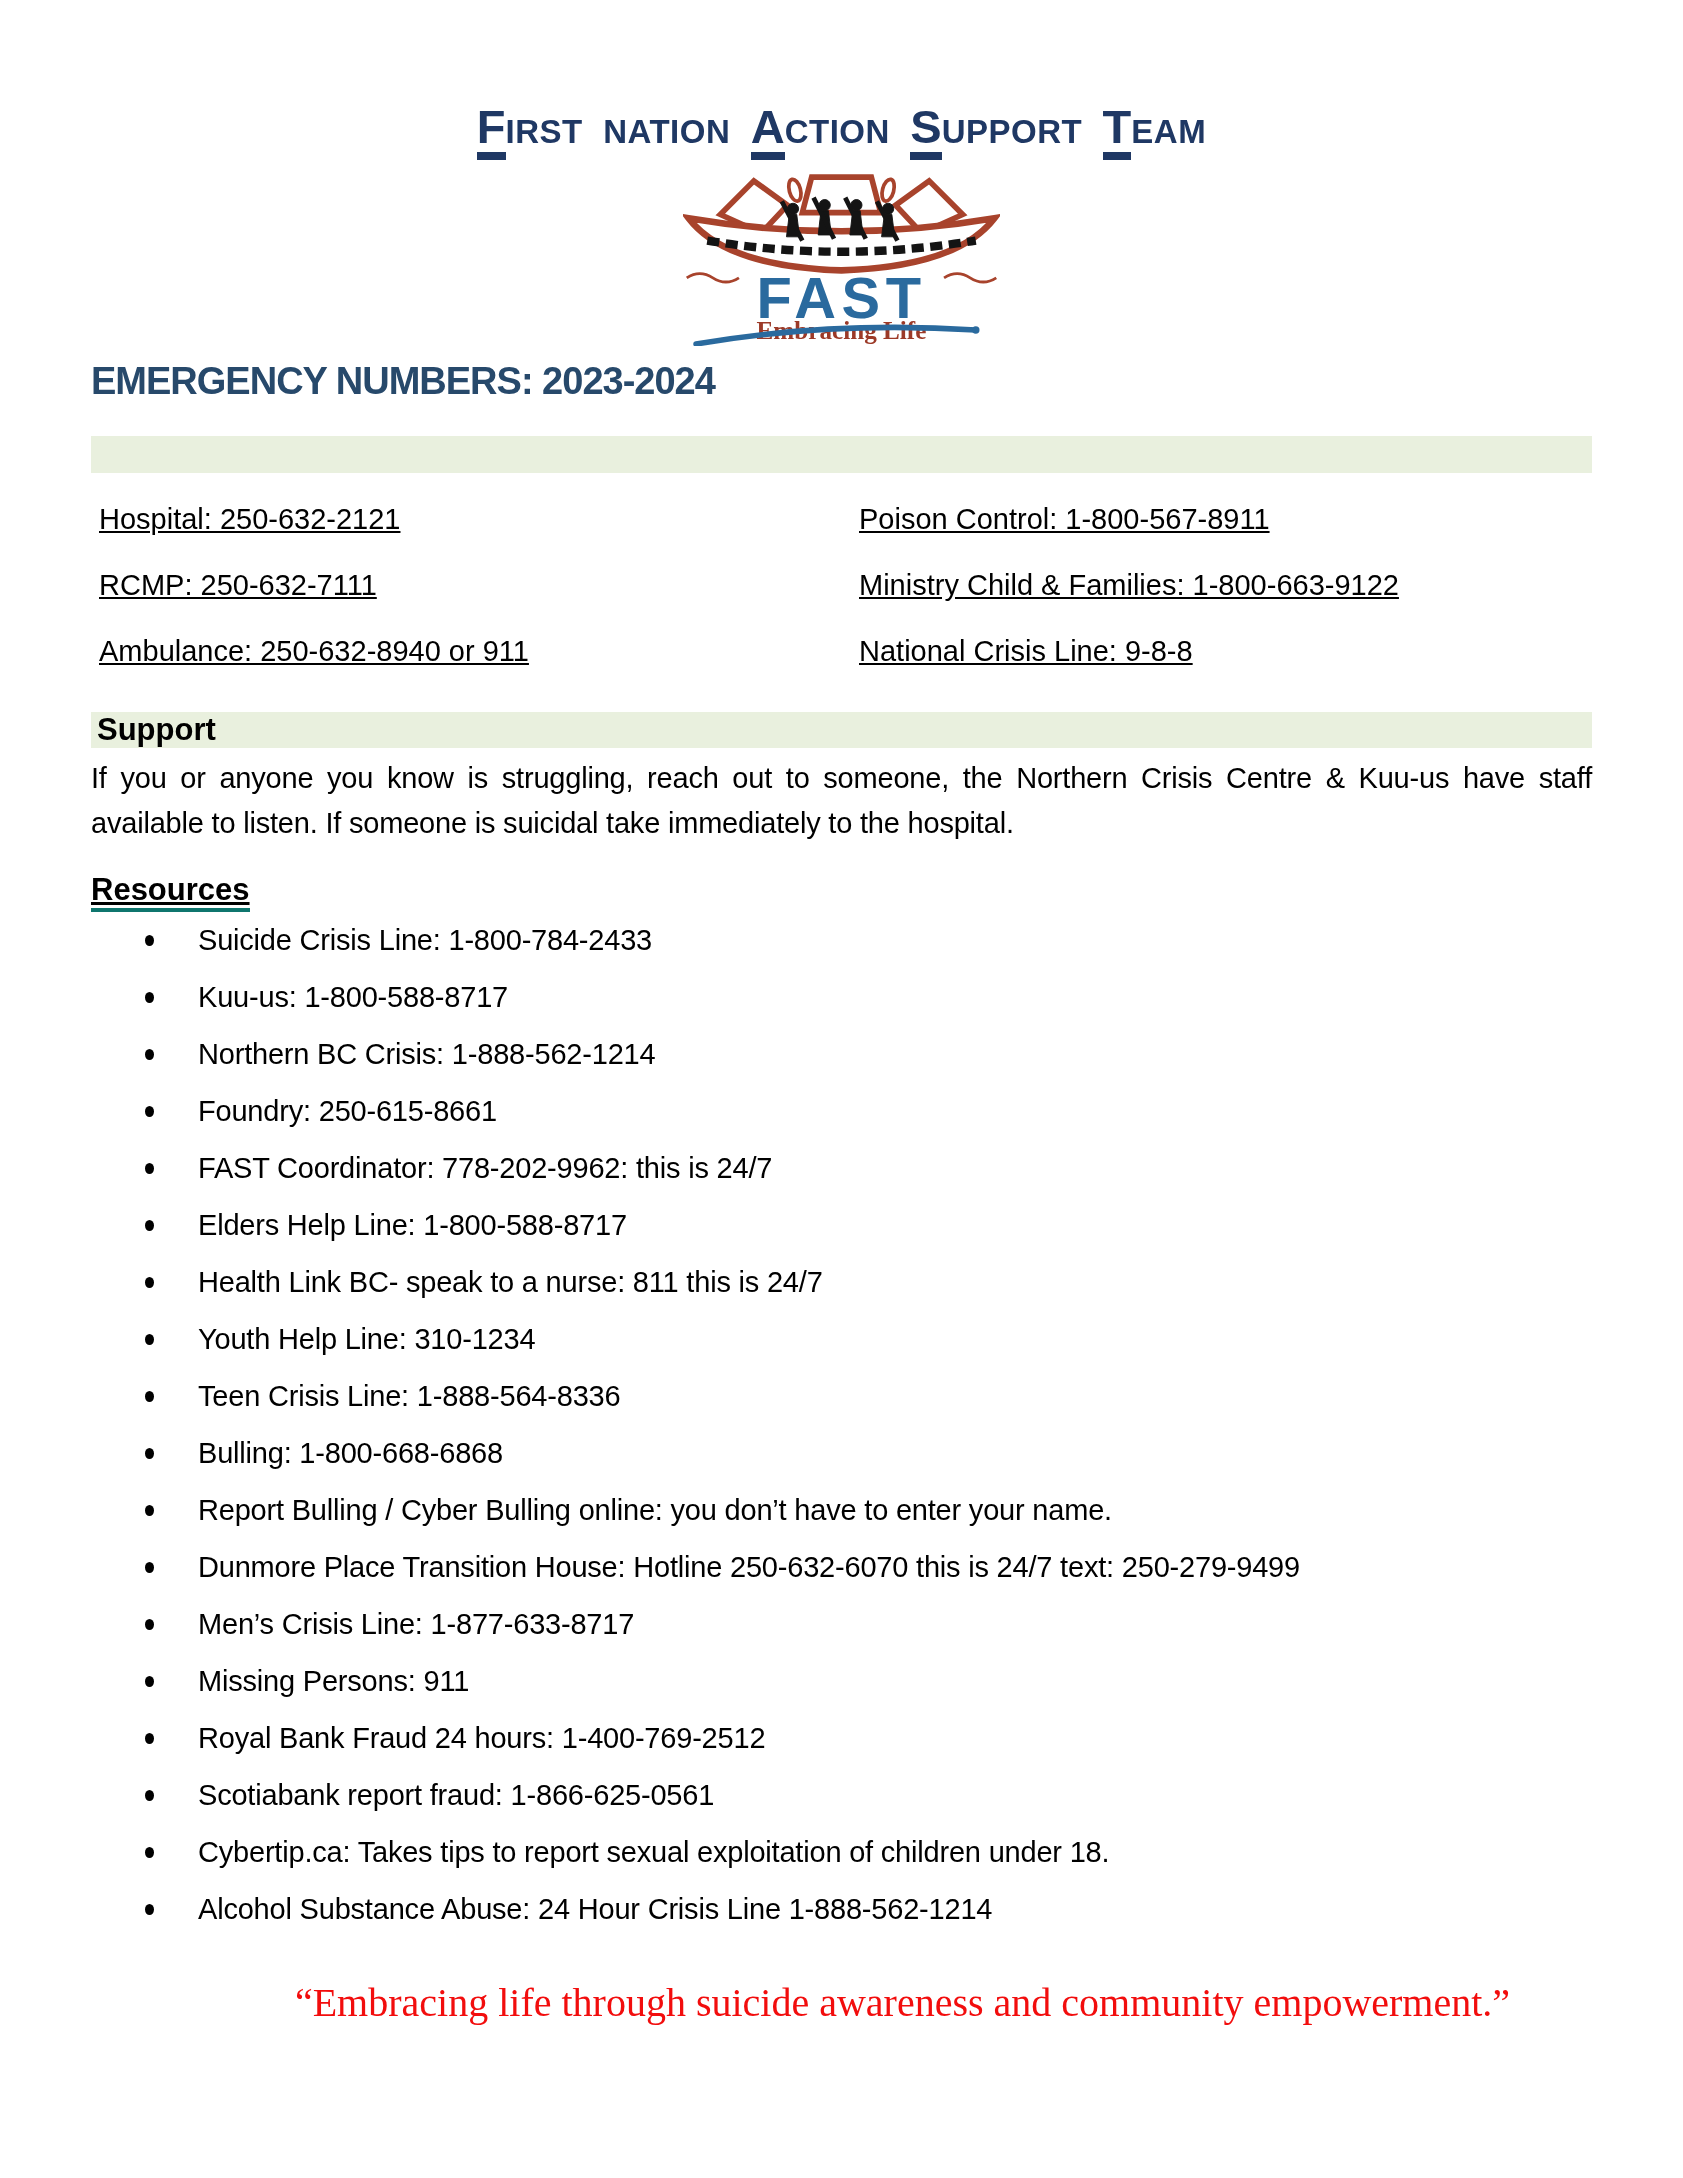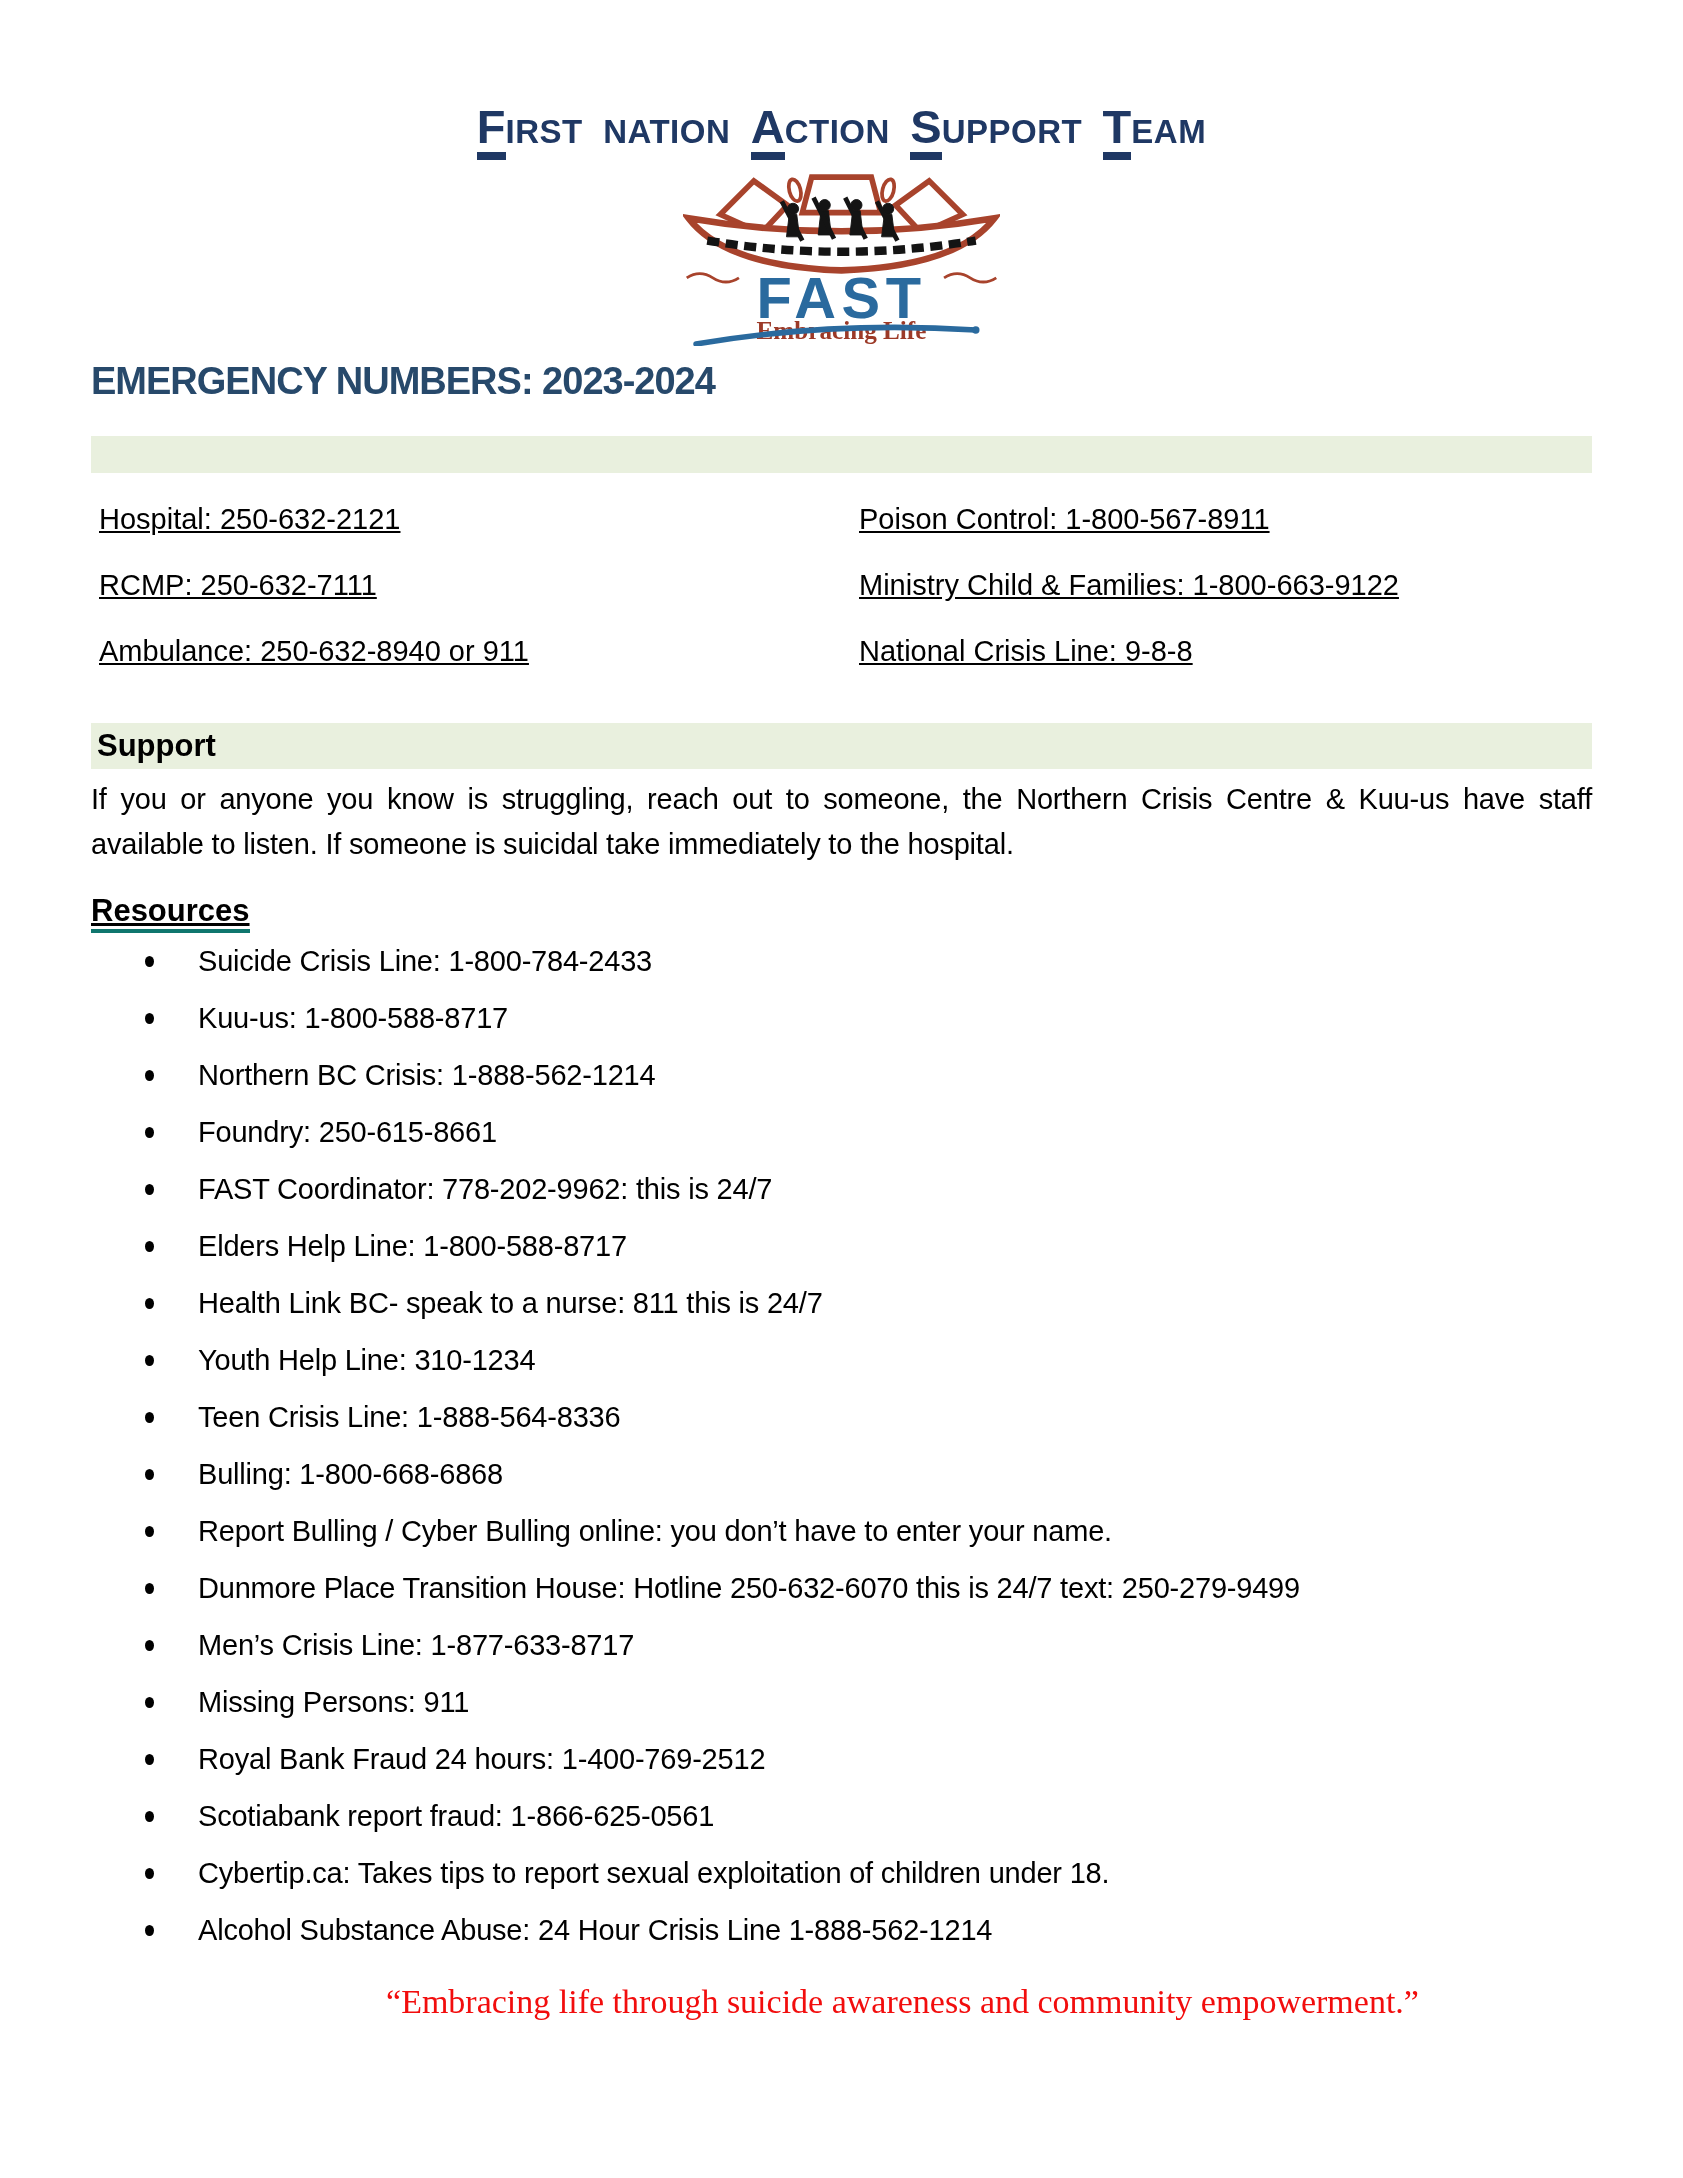--- a/index.html
+++ b/index.html
@@ -37,21 +37,21 @@
     display:grid;
     grid-template-columns:760px 1fr;
     row-gap:30px;
     font-size:29px; line-height:36px;
     padding-left:8px;
     text-decoration:underline;
   }
 
   
   .support-bar {
-    margin-top:54px; height:46px; background:#e9f0de;
+    margin-top:43px; height:36px; background:#e9f0de;
     display:flex; align-items:center;
   }
   .support-bar span { font-size:31px; font-weight:700; padding-left:6px; }
 
   .support-para {
     margin:8px 0 0 0; font-size:29px; line-height:45px;
     text-align:justify; letter-spacing:-0.2px;
   }
 
   .res-heading { margin-top:26px; font-size:31px; font-weight:700; line-height:1.15; }
@@ -63,24 +63,24 @@
     font-size:29px; letter-spacing:-0.2px;
   }
   ul.resources li::before {
     content:""; flex:none;
     width:9px; height:11px; border-radius:50%;
     background:#000;
     margin-left:54px; margin-right:44px;
   }
 
   .footer-quote {
-    margin-top:24px; text-align:center;
+    margin-top:41px; text-align:center;
     position:relative; left:61px;
     font-family:"Liberation Serif", serif;
-    font-size:34px; color:#f20d0d;
+    font-size:40px; color:#f20d0d;
   }
 </style>
 </head>
 <body>
 
 <div class="doc">
 
   <div class="title">
     <span class="w"><span class="lead u">F</span><span class="rest">IRST</span></span>
     <span class="w"><span class="lead"></span><span class="rest">NATION</span></span>

